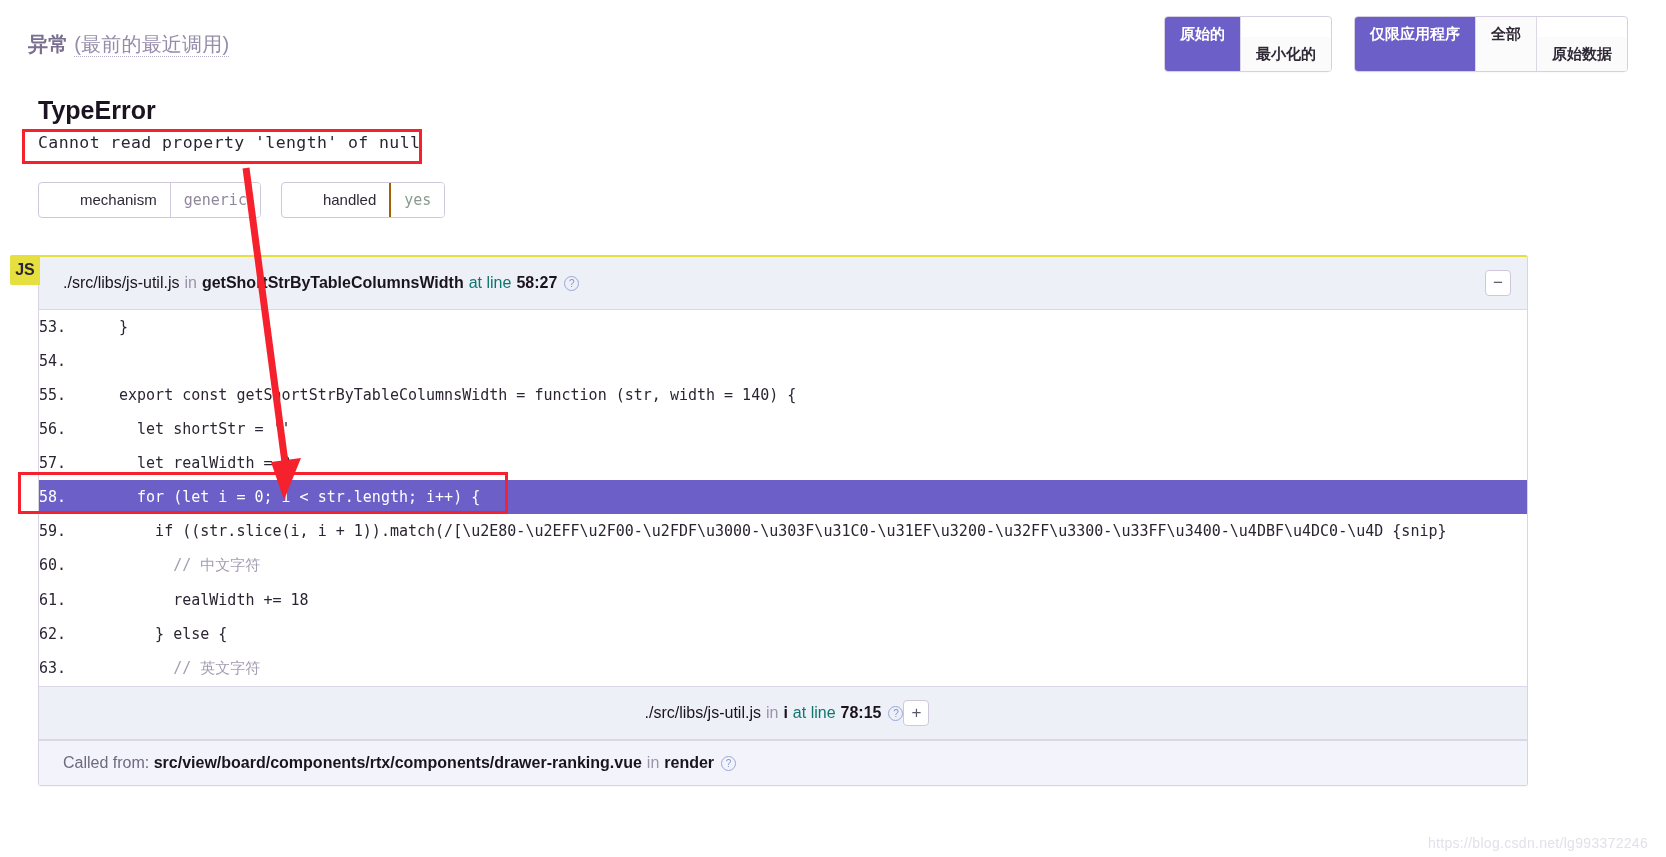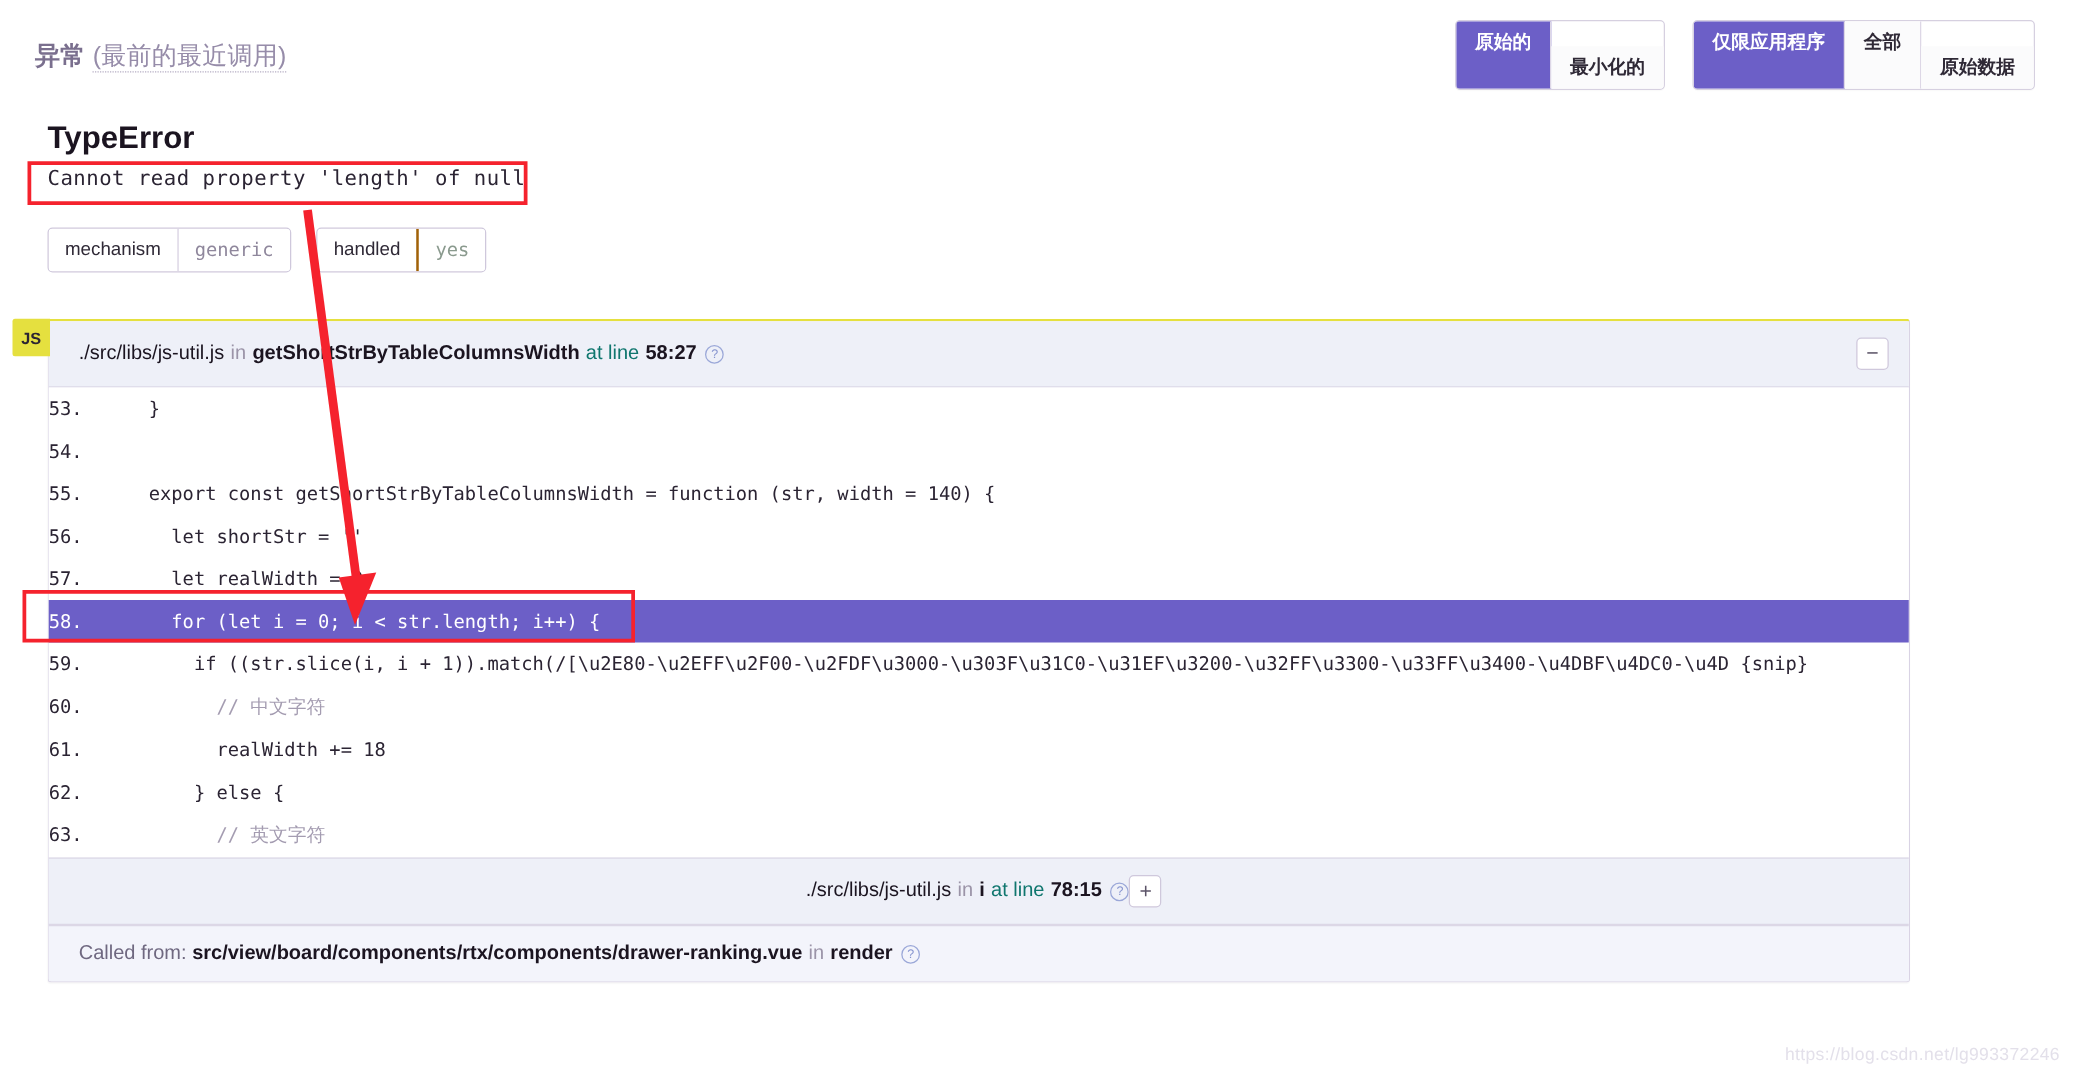--- a/index.html
+++ b/index.html
@@ -97,20 +97,21 @@
     position: absolute;
     left: 38px; top: 182px;
     display: flex; gap: 20px;
   }
   .tag {
     display: flex;
     border: 1px solid #cfc8dc;
     border-radius: 4px;
     overflow: hidden;
     background: #fff;
+    padding-left: 28px;
   }
   .tag .k {
     font-size: 15px;
     padding: 8px 13px;
     color: #2f2936;
     border-right: 1px solid #cfc8dc;
     background: #fff;
   }
   .tag .v {
     font-size: 15px;
@@ -131,21 +132,21 @@
     border-radius: 3px;
     background: #fff;
     box-shadow: 0 1px 1px rgba(0,0,0,.03);
   }
   .lang-badge {
     position: absolute;
     left: 10px; top: 255px;
     width: 30px; height: 30px;
     background: #e5e03f;
     color: #2b2433;
-    font-size: 13px;
+    font-size: 16px;
     font-weight: bold;
     display: flex; align-items: center; justify-content: center;
     border-radius: 2px 0 0 2px;
     z-index: 3;
   }
 
   .frame-head {
     display: flex;
     align-items: center;
     justify-content: space-between;

